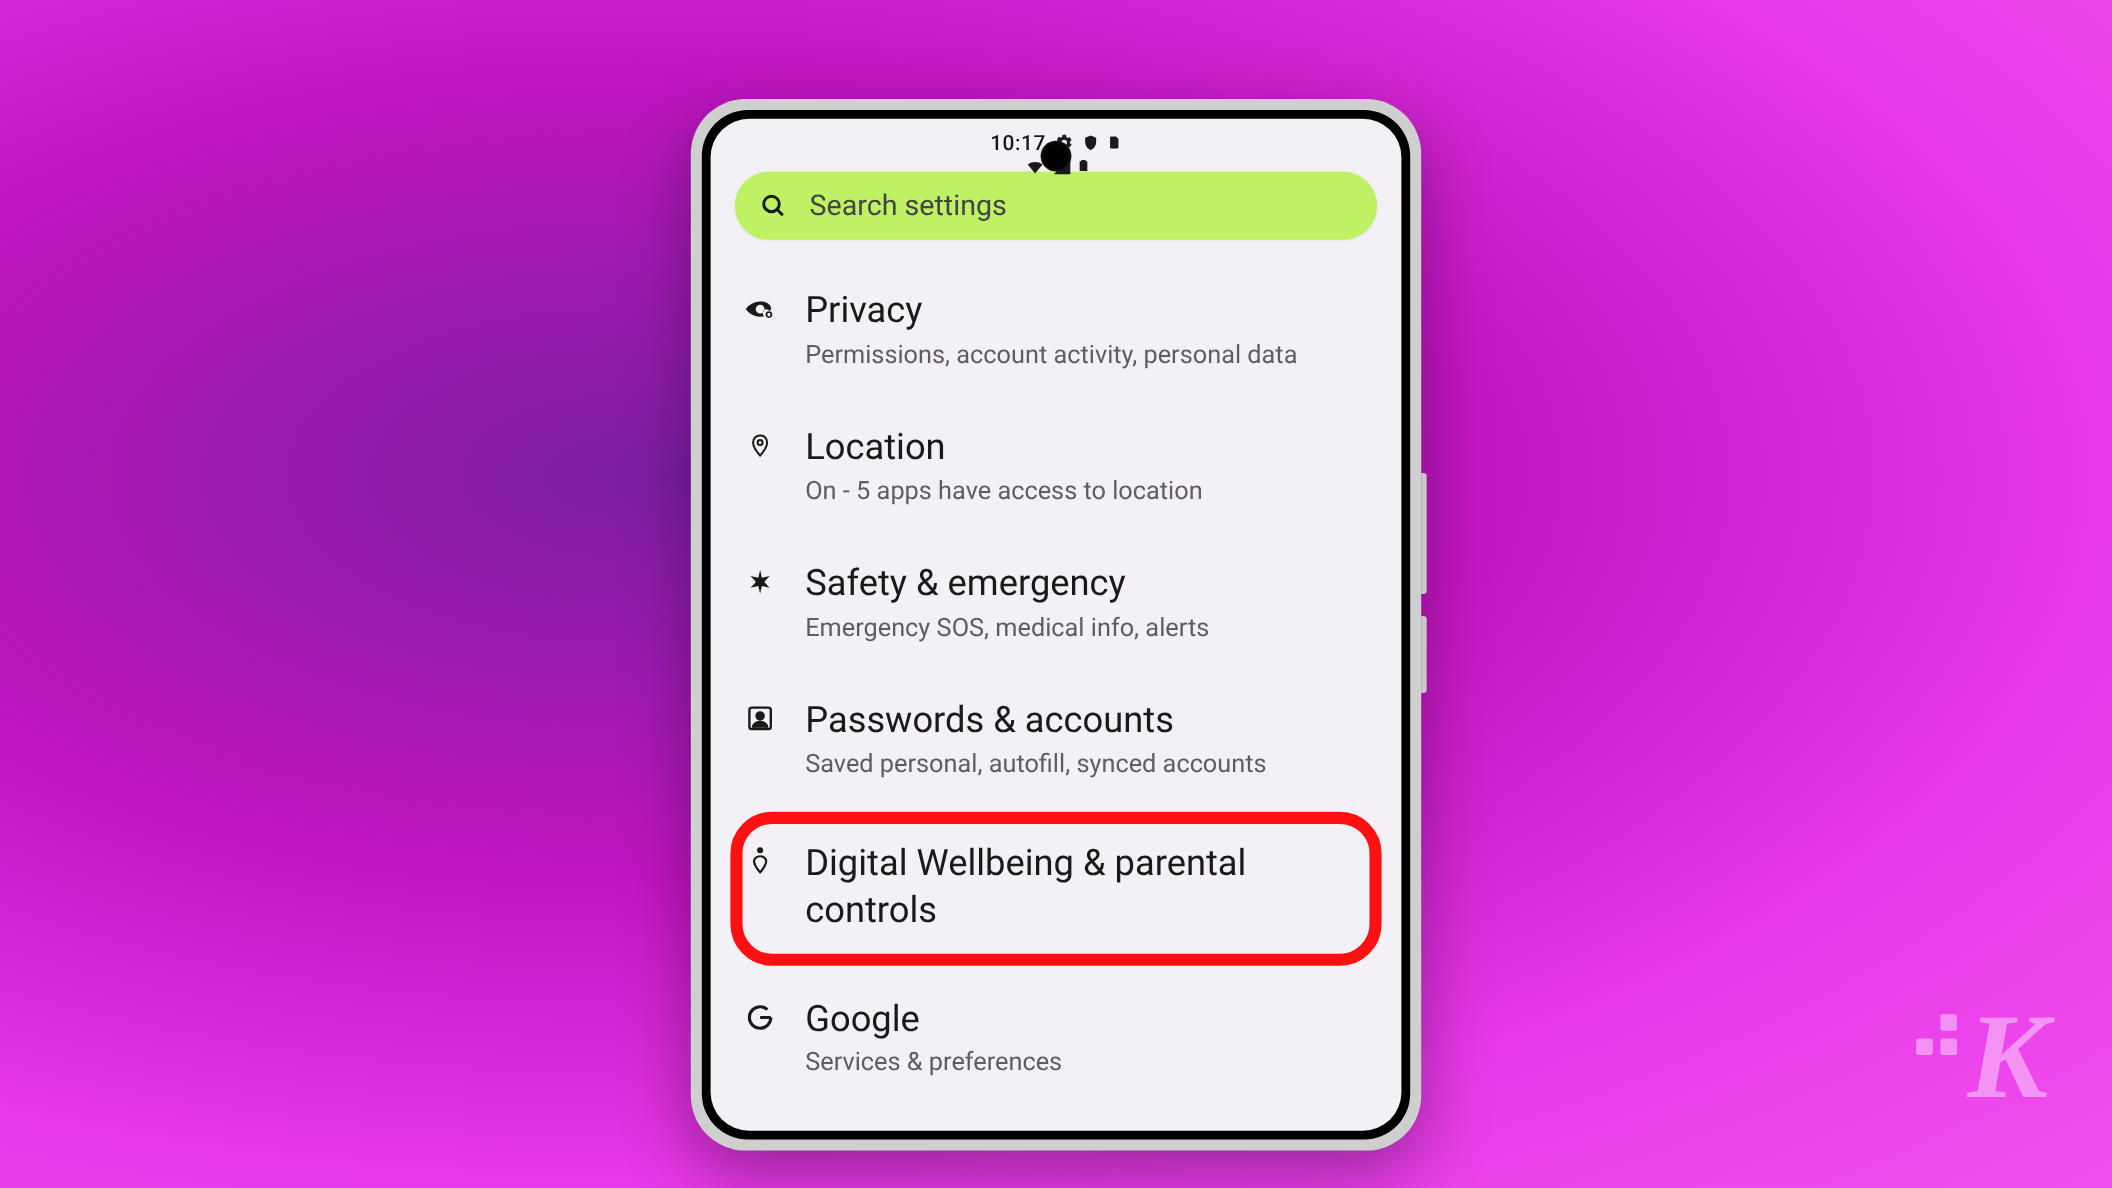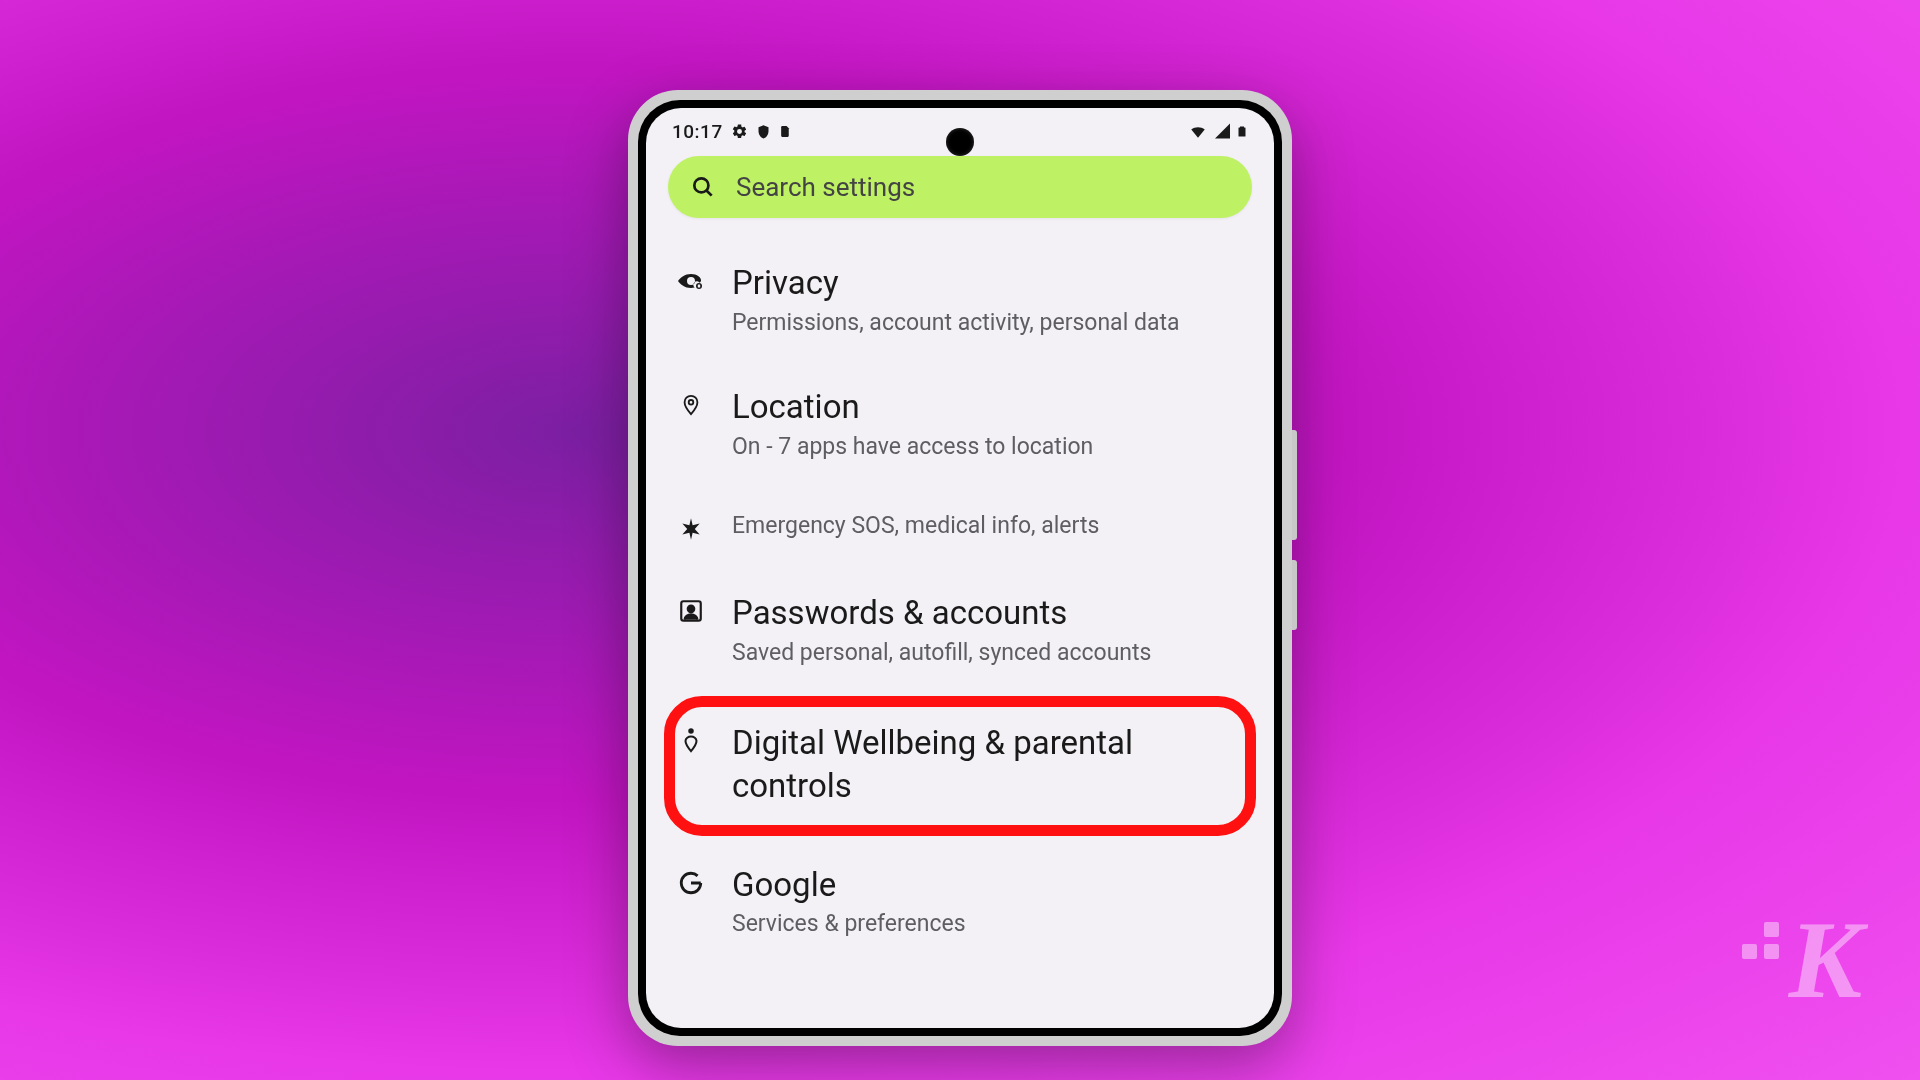--- a/index.html
+++ b/index.html
@@ -47,20 +47,21 @@
       box-shadow: inset 0 0 4px rgba(255,255,255,0.2);
     }
     .status-bar {
       display: flex;
       justify-content: space-between;
       align-items: center;
       padding: 10px 26px 6px;
       height: 42px;
       color: #1a1a1a;
       font-size: 19px;
+      flex-direction: column;
     }
     .status-left { display: flex; align-items: center; gap: 8px; }
     .status-right { display: flex; align-items: center; gap: 4px; }
     .status-time { font-weight: 500; letter-spacing: 0.5px; }
     .search-bar {
       margin: 6px 22px 12px;
       background: #bef264;
       border-radius: 32px;
       height: 62px;
       display: flex;
@@ -227,31 +228,32 @@
 
         <div class="settings-item">
           <div class="settings-icon">
             <svg width="22" height="28" viewBox="0 0 24 24" fill="none" stroke="#1a1a1a" stroke-width="2">
                 <path d="M12 2C8 2 5 5 5 9c0 5 7 13 7 13s7-8 7-13c0-4-3-7-7-7z"></path>
                 <circle cx="12" cy="9" r="2.5"></circle>
               </svg>
           </div>
           <div class="settings-text">
             <div class="settings-title">Location</div>
-            <div class="settings-subtitle">On - 7 apps have access to location</div>
+            <div class="settings-subtitle">On - 5 apps have access to location</div>
           </div>
         </div>
 
         <div class="settings-item">
           <div class="settings-icon">
             <svg width="26" height="26" viewBox="0 0 24 24" fill="#1a1a1a">
                 <path d="M12 2l1.5 6.5L20 7l-4.5 5L20 17l-6.5-1.5L12 22l-1.5-6.5L4 17l4.5-5L4 7l6.5 1.5L12 2z"></path>
               </svg>
           </div>
           <div class="settings-text">
+            <div class="settings-title">Safety &amp; emergency</div>
             <div class="settings-subtitle">Emergency SOS, medical info, alerts</div>
           </div>
         </div>
 
         <div class="settings-item">
           <div class="settings-icon">
             <svg width="26" height="26" viewBox="0 0 24 24" fill="none" stroke="#1a1a1a" stroke-width="2">
                 <rect x="3" y="3" width="18" height="18" rx="2"></rect>
                 <circle cx="12" cy="10" r="3" fill="#1a1a1a"></circle>
                 <path d="M6 20c0-3 3-5 6-5s6 2 6 5" fill="#1a1a1a"></path>

